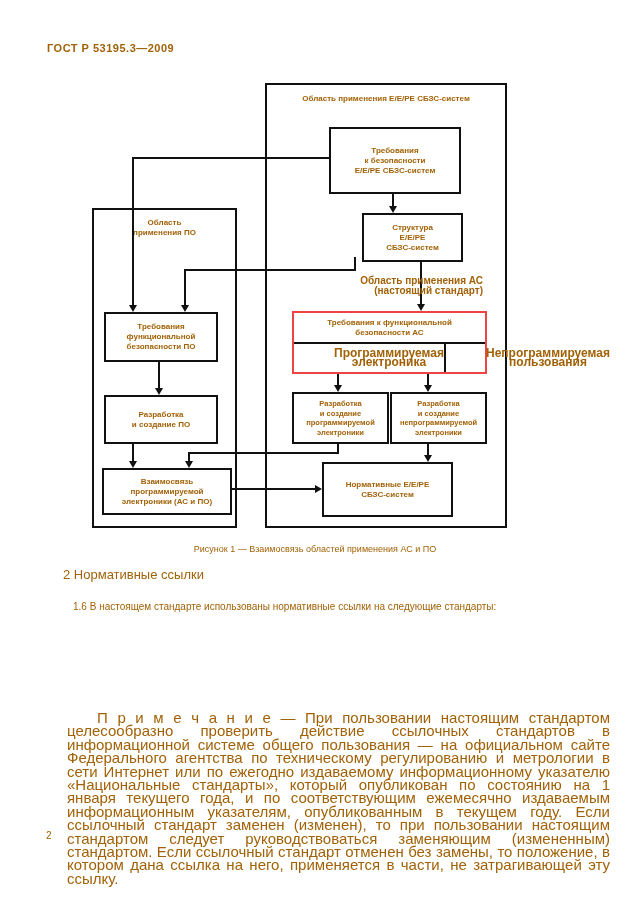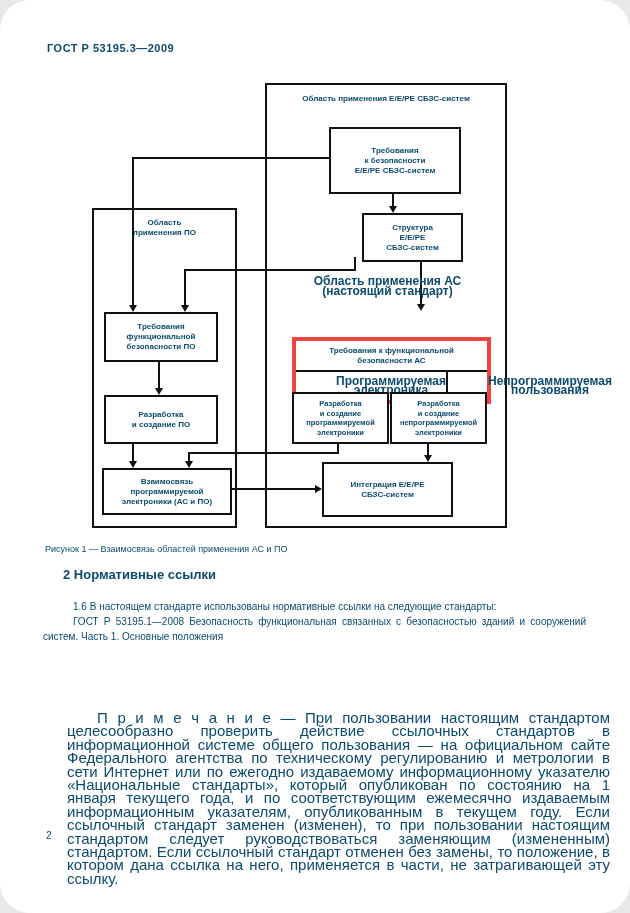--- a/index.html
+++ b/index.html
@@ -1,67 +1,66 @@
 <!DOCTYPE html>
 <html><head>
 <meta charset="utf-8">
 <style>
   html,body{margin:0;padding:0;background:#e8e8e8;}
   .page{
     position:relative;width:630px;height:913px;background:#ffffff;
-    font-family:"Liberation Sans",sans-serif;color:#0c4a6e;overflow:hidden;
+    font-family:"Liberation Sans",sans-serif;color:#a16207;overflow:hidden;
     margin:0 auto;
-    border-radius:30px;
   }
   .doc-header{position:absolute;left:47px;top:42px;font-size:11px;font-weight:bold;letter-spacing:0.5px;}
   .page-number{position:absolute;left:46px;top:830px;font-size:10px;}
 
   
   .diagram{position:absolute;left:0;top:0;width:630px;height:560px;}
   .obox{position:absolute;border:2px solid #111;z-index:0;}
   .obox-label{position:absolute;left:0;width:100%;text-align:center;font-weight:bold;
     font-size:8px;line-height:10px;white-space:pre-line;}
   .box{position:absolute;border:2px solid #111;background:#fff;z-index:2;
     display:flex;align-items:center;justify-content:center;text-align:center;
     font-weight:bold;font-size:8px;line-height:10px;white-space:pre-line;}
   .box.small{font-size:7.5px;line-height:9.5px;}
-  .freelabel{position:absolute;z-index:2;text-align:center;font-weight:bold;
-    font-size:12px;line-height:10px;white-space:pre-line;}
+  .freelabel{position:absolute;z-index:2;text-align:right;font-weight:bold;
+    font-size:10px;line-height:10px;white-space:pre-line;}
   .ln{position:absolute;background:#111;z-index:1;}
   .ad{position:absolute;width:0;height:0;z-index:1;
     border-left:4px solid transparent;border-right:4px solid transparent;border-top:7px solid #111;}
   .ar{position:absolute;width:0;height:0;z-index:1;
     border-top:4px solid transparent;border-bottom:4px solid transparent;border-left:7px solid #111;}
 
   
   .x-outer-po{left:92px;top:208px;width:141px;height:316px;}
   .x-outer-ee{left:265px;top:83px;width:238px;height:441px;}
   
   .x-reqsafe{left:329px;top:127px;width:128px;height:63px;}
   .x-struct{left:345px;top:213px;width:97px;height:45px;margin-left:17px;}
   .x-areaac{left:292px;top:276px;width:191px;height:26px;}
   .x-reqpo{left:104px;top:312px;width:110px;height:46px;}
   .x-devpo{left:104px;top:395px;width:110px;height:45px;}
   .x-devprog{left:292px;top:392px;width:93px;height:48px;}
   .x-devnonprog{left:390px;top:392px;width:93px;height:48px;}
   .x-integpo{left:102px;top:468px;width:126px;height:43px;}
   .x-integee{left:322px;top:462px;width:127px;height:51px;}
   
-  .x-reqac{position:absolute;left:292px;top:311px;width:191px;height:59px;border:4px solid #ef4444;
-    background:#fff;z-index:2;display:flex;flex-direction:column;margin-top:26px;}
+  .x-reqac{position:absolute;left:292px;top:311px;width:191px;height:59px;border:2px solid #ef4444;
+    background:#fff;z-index:2;display:flex;flex-direction:column;}
   .x-reqac-head{height:29px;border-bottom:2px solid #111;display:flex;align-items:center;
     justify-content:center;text-align:center;font-weight:bold;font-size:8px;line-height:10px;white-space:pre-line;}
   .x-reqac-cells{flex:1;display:flex;}
   .x-reqac-cells .cell{flex:1;display:flex;align-items:center;justify-content:center;text-align:center;
     font-weight:bold;font-size:12px;line-height:9px;white-space:pre-line;padding-left:40px;}
   .x-reqac-cells .cell.first{border-right:2px solid #111;}
 
   
-  .fig-caption{position:absolute;left:45px;top:544px;width:540px;text-align:left;font-size:9px;}
-  .sec-heading{position:absolute;left:63px;top:567px;font-size:13px;font-weight:bold;}
+  .fig-caption{position:absolute;left:45px;top:544px;width:540px;text-align:center;font-size:9px;}
+  .sec-heading{position:absolute;left:63px;top:567px;font-size:13px;font-weight:normal;}
   .body-text{position:absolute;left:43px;top:599px;width:543px;font-size:10px;line-height:15px;text-align:justify;}
   .body-text p{margin:0;text-indent:30px;}
   .note-text{position:absolute;left:43px;top:711px;width:543px;font-size:15px;line-height:13.4px;
     text-align:justify;text-indent:30px;margin-left:24px;}
 </style>
 </head>
 <body>
 
 <div class="page">
 
@@ -146,30 +145,29 @@
 и создание
 программируемой
 электроники</div>
     <div class="box small x-devnonprog">Разработка
 и создание
 непрограммируемой
 электроники</div>
     <div class="box x-integpo">Взаимосвязь
 программируемой
 электроники (АС и ПО)</div>
-    <div class="box x-integee">Интеграция Е/Е/РЕ
+    <div class="box x-integee">Нормативные Е/Е/РЕ
 СБЗС-систем</div>
   </div>
 
   <div class="fig-caption">Рисунок 1 — Взаимосвязь областей применения АС и ПО</div>
 
   <div class="sec-heading">2 Нормативные ссылки</div>
 
   <div class="body-text">
     <p>1.6 В настоящем стандарте использованы нормативные ссылки на следующие стандарты:</p>
-    <p>ГОСТ Р 53195.1—2008 Безопасность функциональная связанных с безопасностью зданий и сооружений систем. Часть 1. Основные положения</p>
   </div>
 
   <div class="note-text">П р и м е ч а н и е — При пользовании настоящим стандартом целесообразно проверить действие ссылочных стандартов в информационной системе общего пользования — на официальном сайте Федерального агентства по техническому регулированию и метрологии в сети Интернет или по ежегодно издаваемому информационному указателю «Национальные стандарты», который опубликован по состоянию на 1 января текущего года, и по соответствующим ежемесячно издаваемым информационным указателям, опубликованным в текущем году. Если ссылочный стандарт заменен (изменен), то при пользовании настоящим стандартом следует руководствоваться заменяющим (измененным) стандартом. Если ссылочный стандарт отменен без замены, то положение, в котором дана ссылка на него, применяется в части, не затрагивающей эту ссылку.</div>
 
   <div class="page-number">2</div>
 
 </div>
 
 </body></html>

